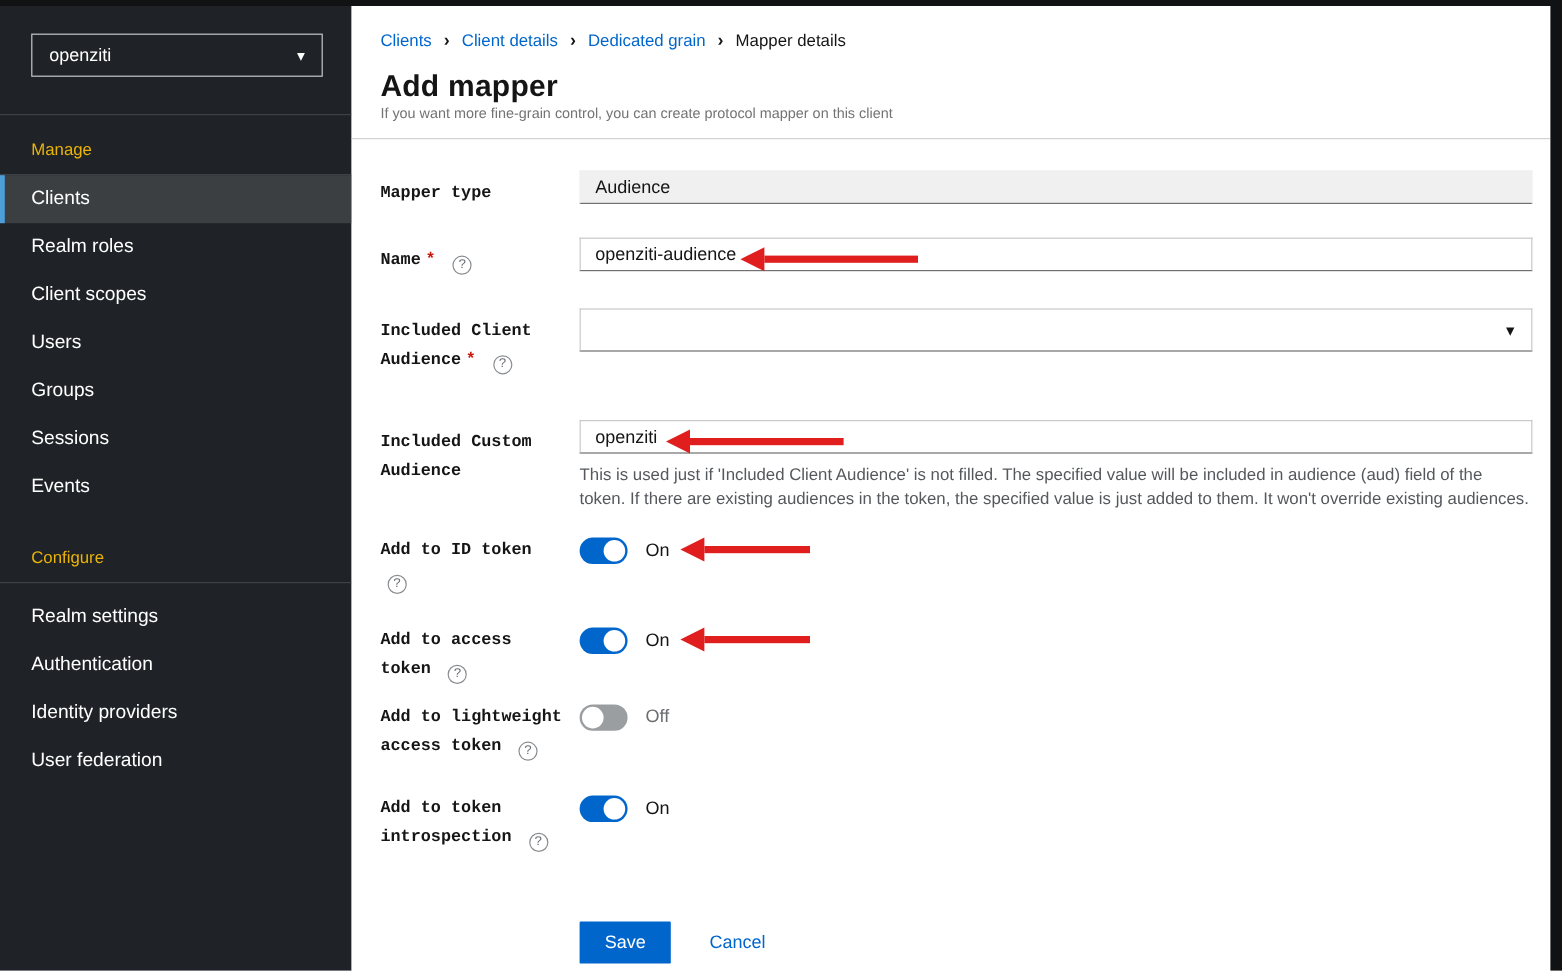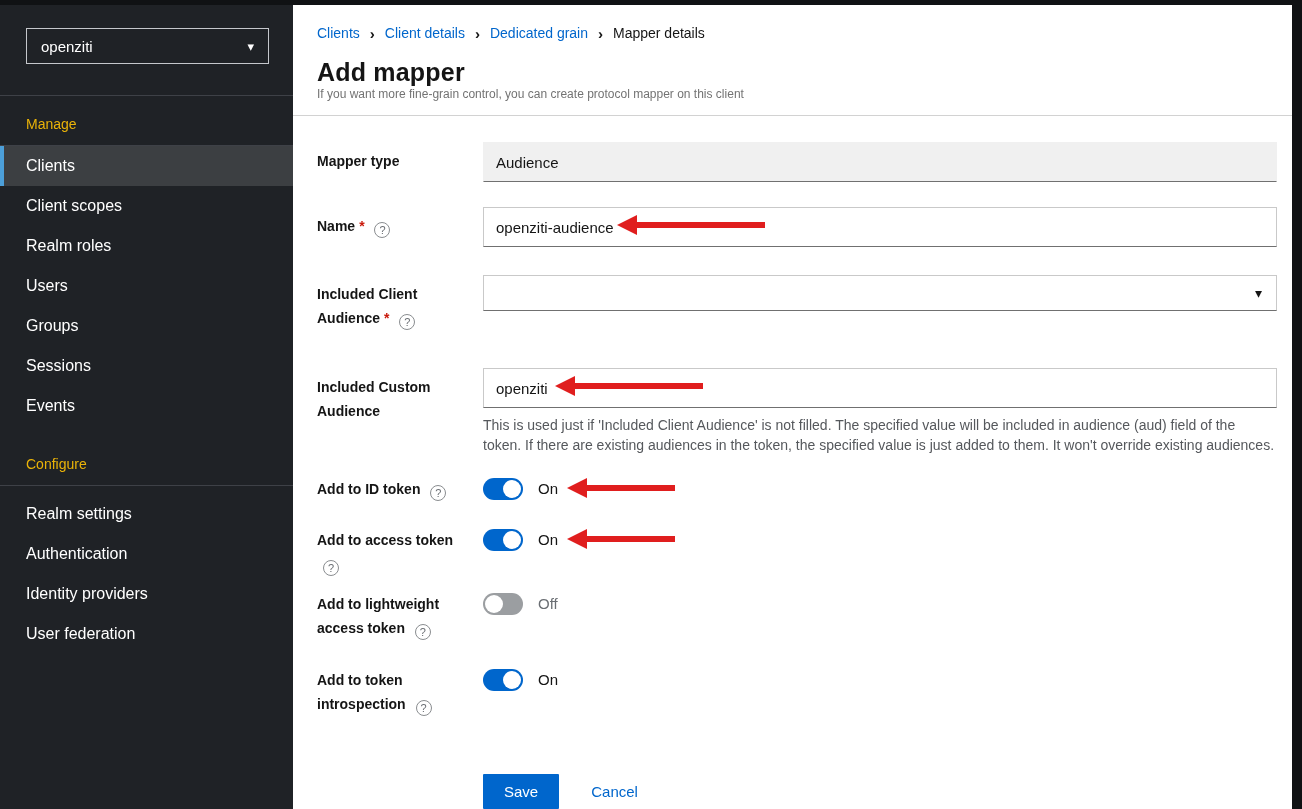--- a/index.html
+++ b/index.html
@@ -46,32 +46,32 @@
   .breadcrumb { display:flex; align-items:center; font-size:14px; }
   .breadcrumb a { color:#0066cc; text-decoration:none; cursor:pointer; }
   .crumb-sep { margin:0 10px; color:#151515; font-size:15px; font-weight:700; line-height:1; }
   .page-title { font-size:25px; font-weight:700; margin-top:17px; color:#151515; letter-spacing:0.2px; }
   .page-subtitle { font-size:12px; margin-top:0; color:#737373; }
 
   .form-area { padding:26px 15px 0 24px; }
   .form-row { display:grid; grid-template-columns:166px 1fr; margin-bottom:25px; }
   .form-label {
     font-size:14px; font-weight:700; line-height:24px; padding-top:7px;
-    padding-right:14px; color:#151515;
+    padding-right:14px; color:#151515;font-family:Liberation Mono, monospace;
   }
   .req { color:#c9190b; font-weight:700; margin-left:4px; }
   .help-icon {
     display:inline-flex; align-items:center; justify-content:center;
     width:16px; height:16px; border:1px solid #8a8d90; border-radius:50%;
     font-size:11px; font-weight:400; color:#6a6e73; margin-left:6px;
     vertical-align:-3px; cursor:pointer; background:#fff;
   }
   .input-wrap { position:relative; }
   .text-input {
-    width:100%; height:40px; font-family:"Liberation Sans",sans-serif;
+    width:100%; height:28px; font-family:"Liberation Sans",sans-serif;
     font-size:15px; color:#151515; padding:0 12px; background:#fff;
     border:1px solid #c9c9c9; border-bottom:1px solid #707070; outline:none;
   }
   .text-input.readonly { background:#f0f0f0; border:1px solid #f0f0f0; border-bottom:1px solid #707070; }
   .select-control {
     height:36px; background:#fff; border:1px solid #c9c9c9; border-bottom:1px solid #707070;
     display:flex; align-items:center; padding:0 14px; cursor:pointer;
   }
   .select-control .caret { margin-left:auto; color:#151515; font-size:14px; }
   .helper-text {
@@ -135,24 +135,24 @@
     </div>
     <div class="side-divider"></div>
 
     <div class="nav-section-title">Manage</div>
     <div class="side-divider2"></div>
 
     <div class="nav-item current">
       <span>Clients</span>
     </div>
     <div class="nav-item">
+      <span>Realm roles</span>
+    </div>
+    <div class="nav-item">
       <span>Client scopes</span>
-    </div>
-    <div class="nav-item">
-      <span>Realm roles</span>
     </div>
     <div class="nav-item">
       <span>Users</span>
     </div>
     <div class="nav-item">
       <span>Groups</span>
     </div>
     <div class="nav-item">
       <span>Sessions</span>
     </div>

